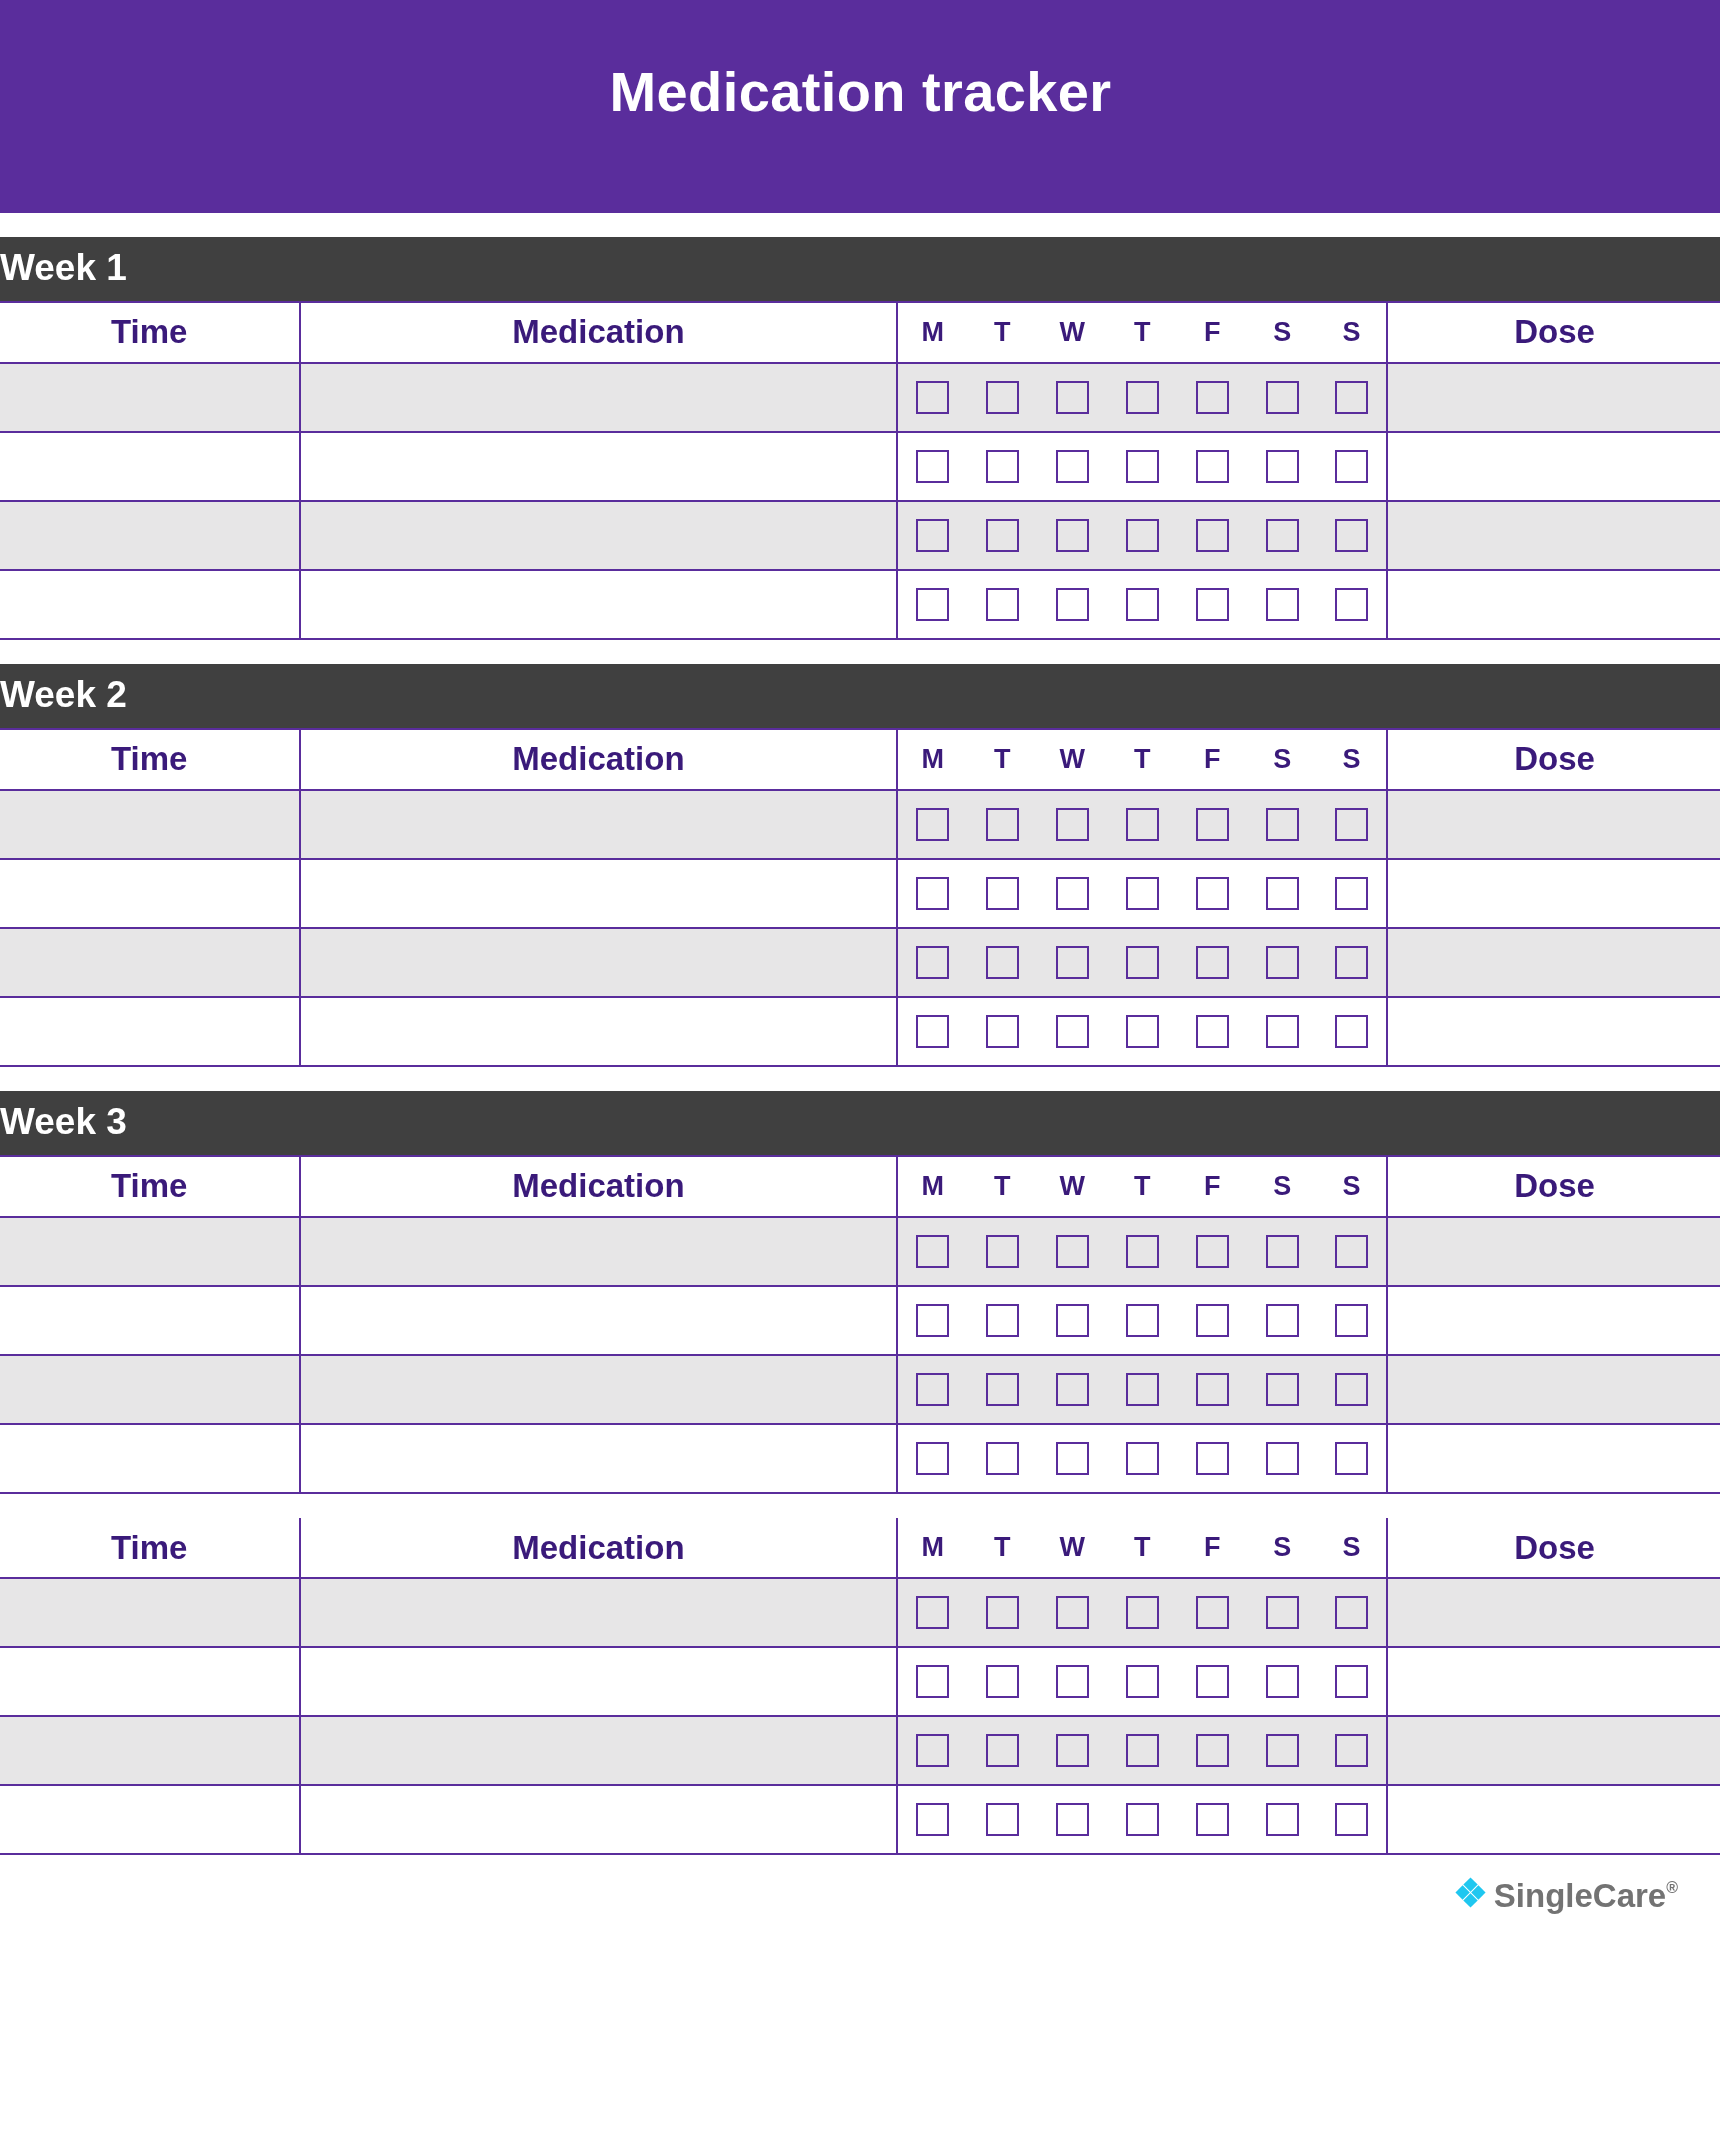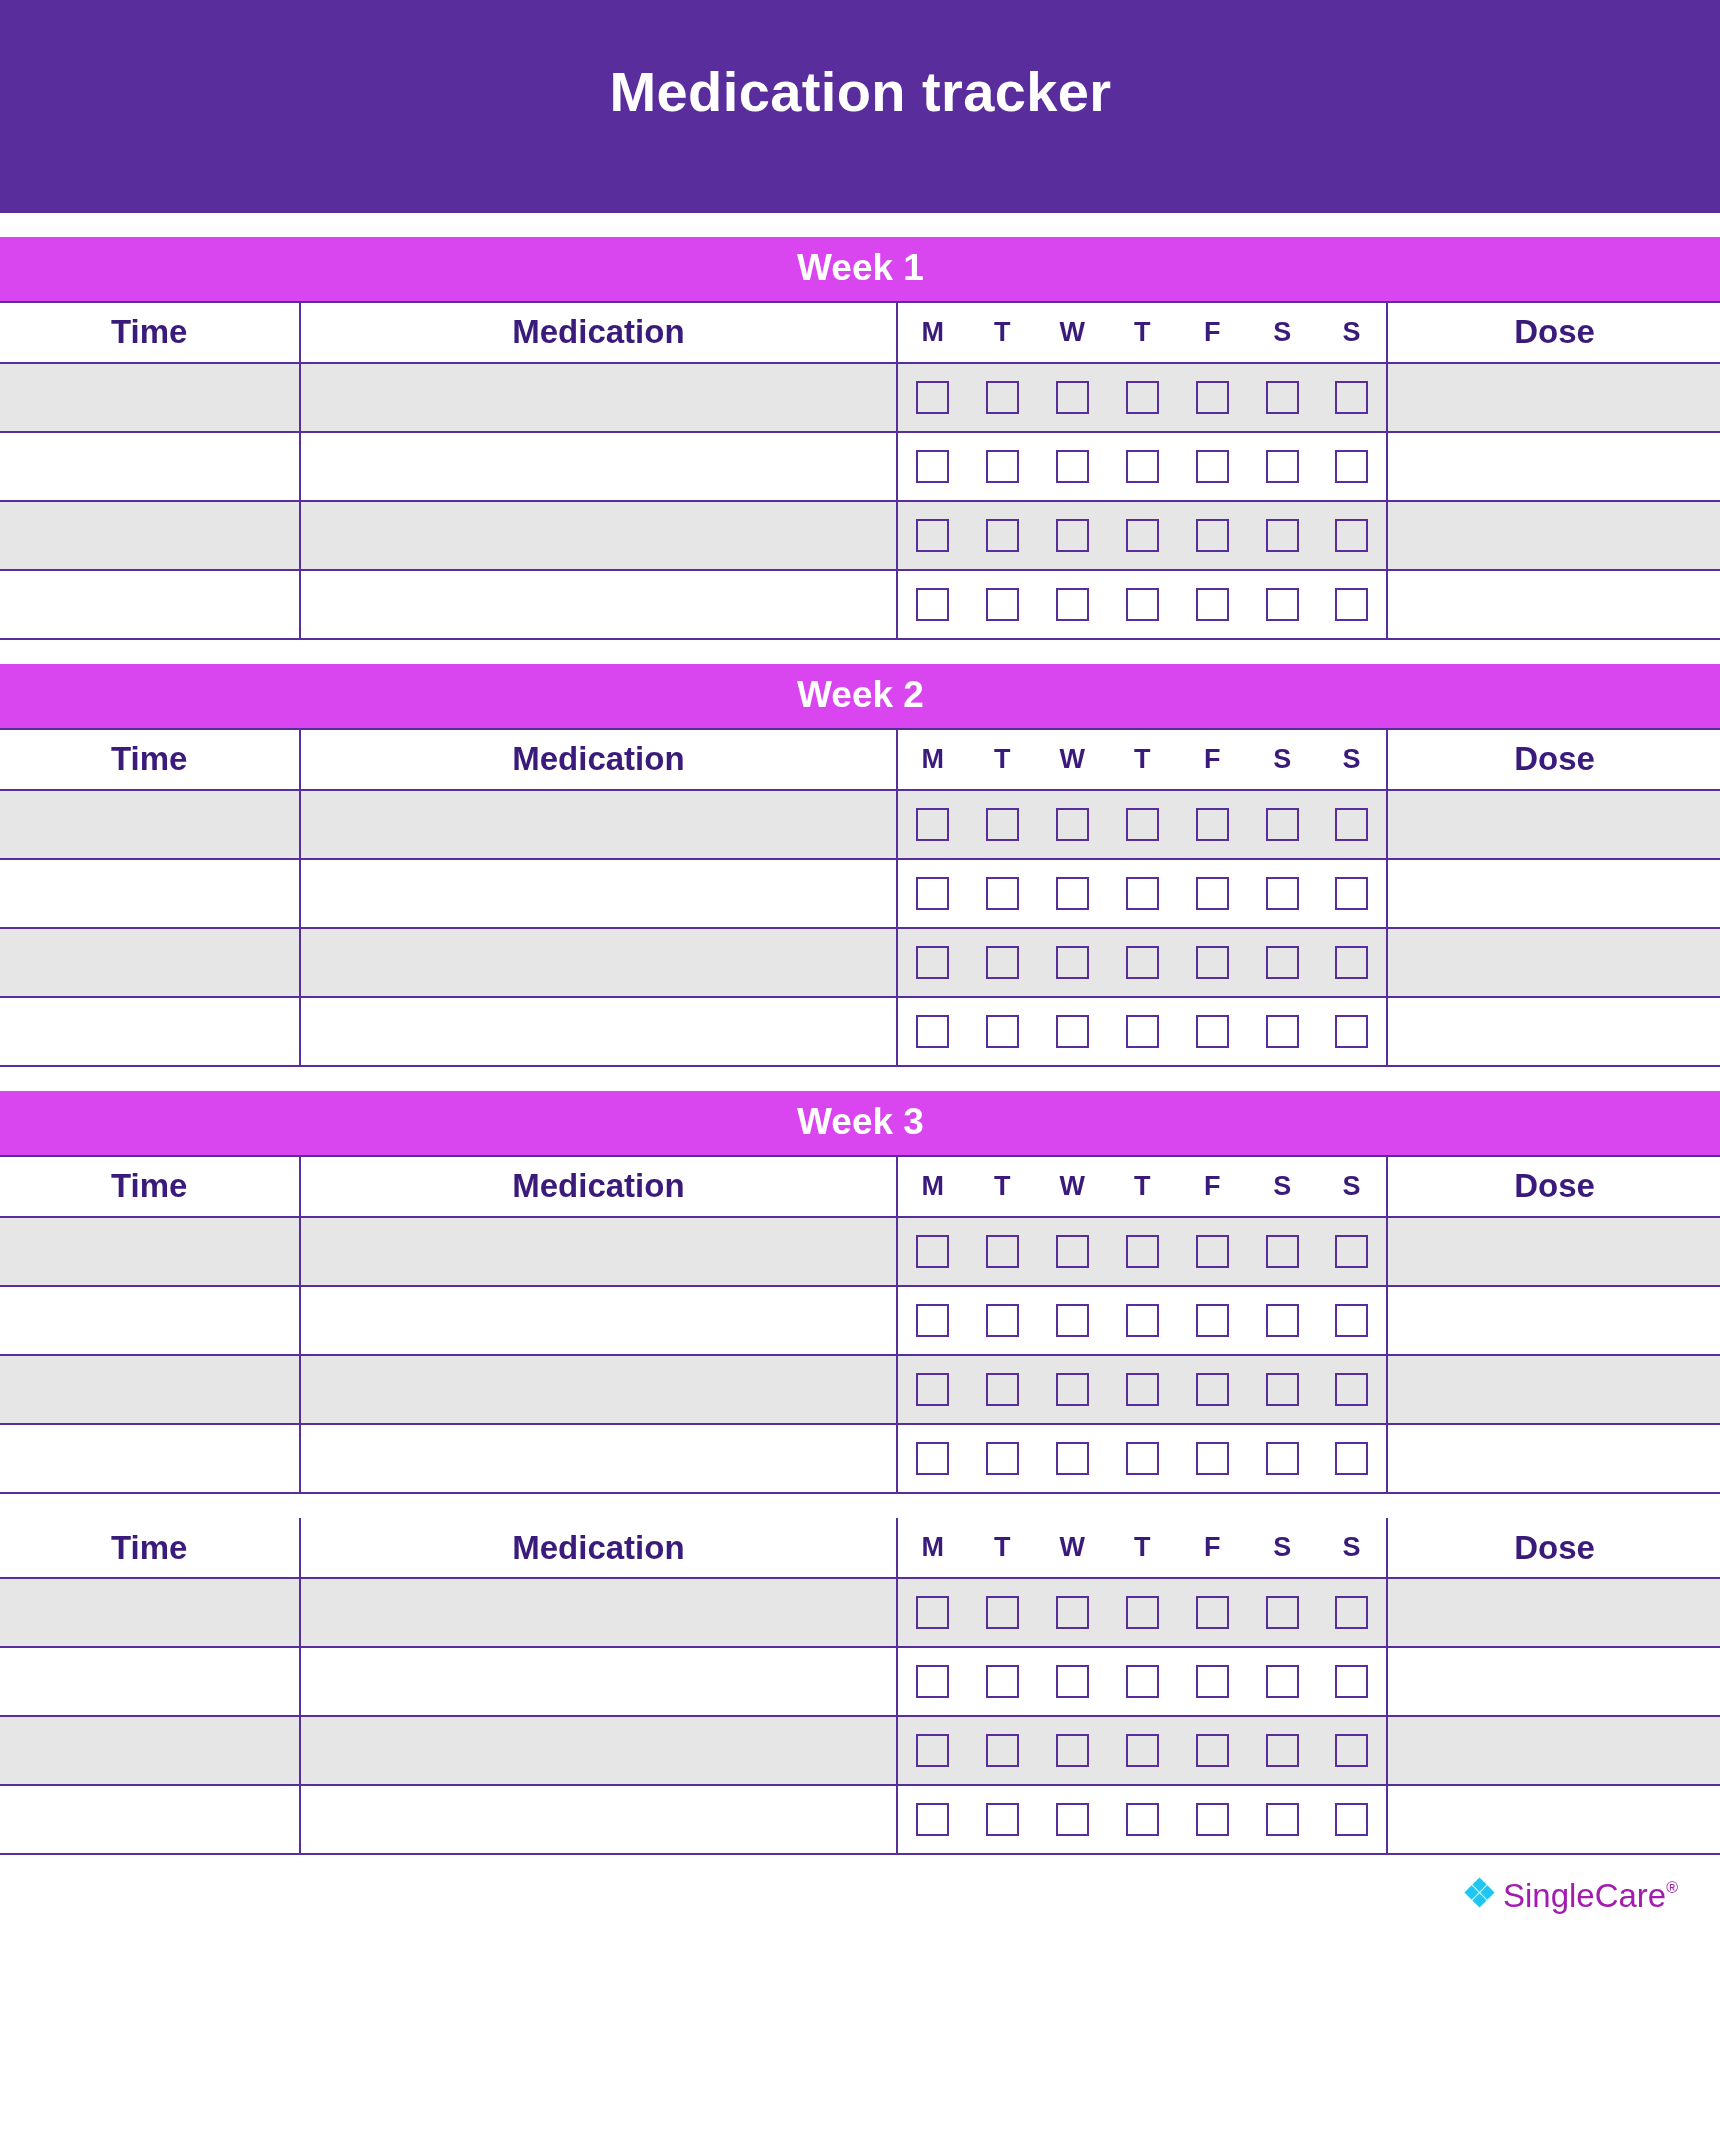--- a/index.html
+++ b/index.html
@@ -21,23 +21,22 @@
     font-size: 56px;
     font-weight: 700;
     padding: 59px 0 89px 0;
     letter-spacing: 0.4px;
   }
   .week-gap {
     height: 24.4px;
     background: #fff;
   }
   .week-header {
-    background: #d946ef;
+    background: #404040;
     color: #fff;
-    text-align: center;
     font-size: 37px;
     font-weight: 600;
     padding: 10px 0 11.5px 0;
     border-bottom: 2.9px solid #5a2d9c;
   }
   table.week {
     width: 100%;
     border-collapse: collapse;
     table-layout: fixed;
   }
@@ -75,22 +74,22 @@
     background: transparent;
   }
   th.day-h {
     font-size: 27px;
     font-weight: 700;
   }
   .footer {
     text-align: right;
     padding: 20px 43px 29px 0;
     font-size: 33px;
-    font-weight: 400;
-    color: #a21caf;
+    font-weight: 700;
+    color: #737373;
   }
   .footer .logo-mark {
     display: inline-block;
     vertical-align: middle;
     margin-right: 7.2px;
   }
   .footer .brand {
     vertical-align: middle;
   }
   .footer .tm {

